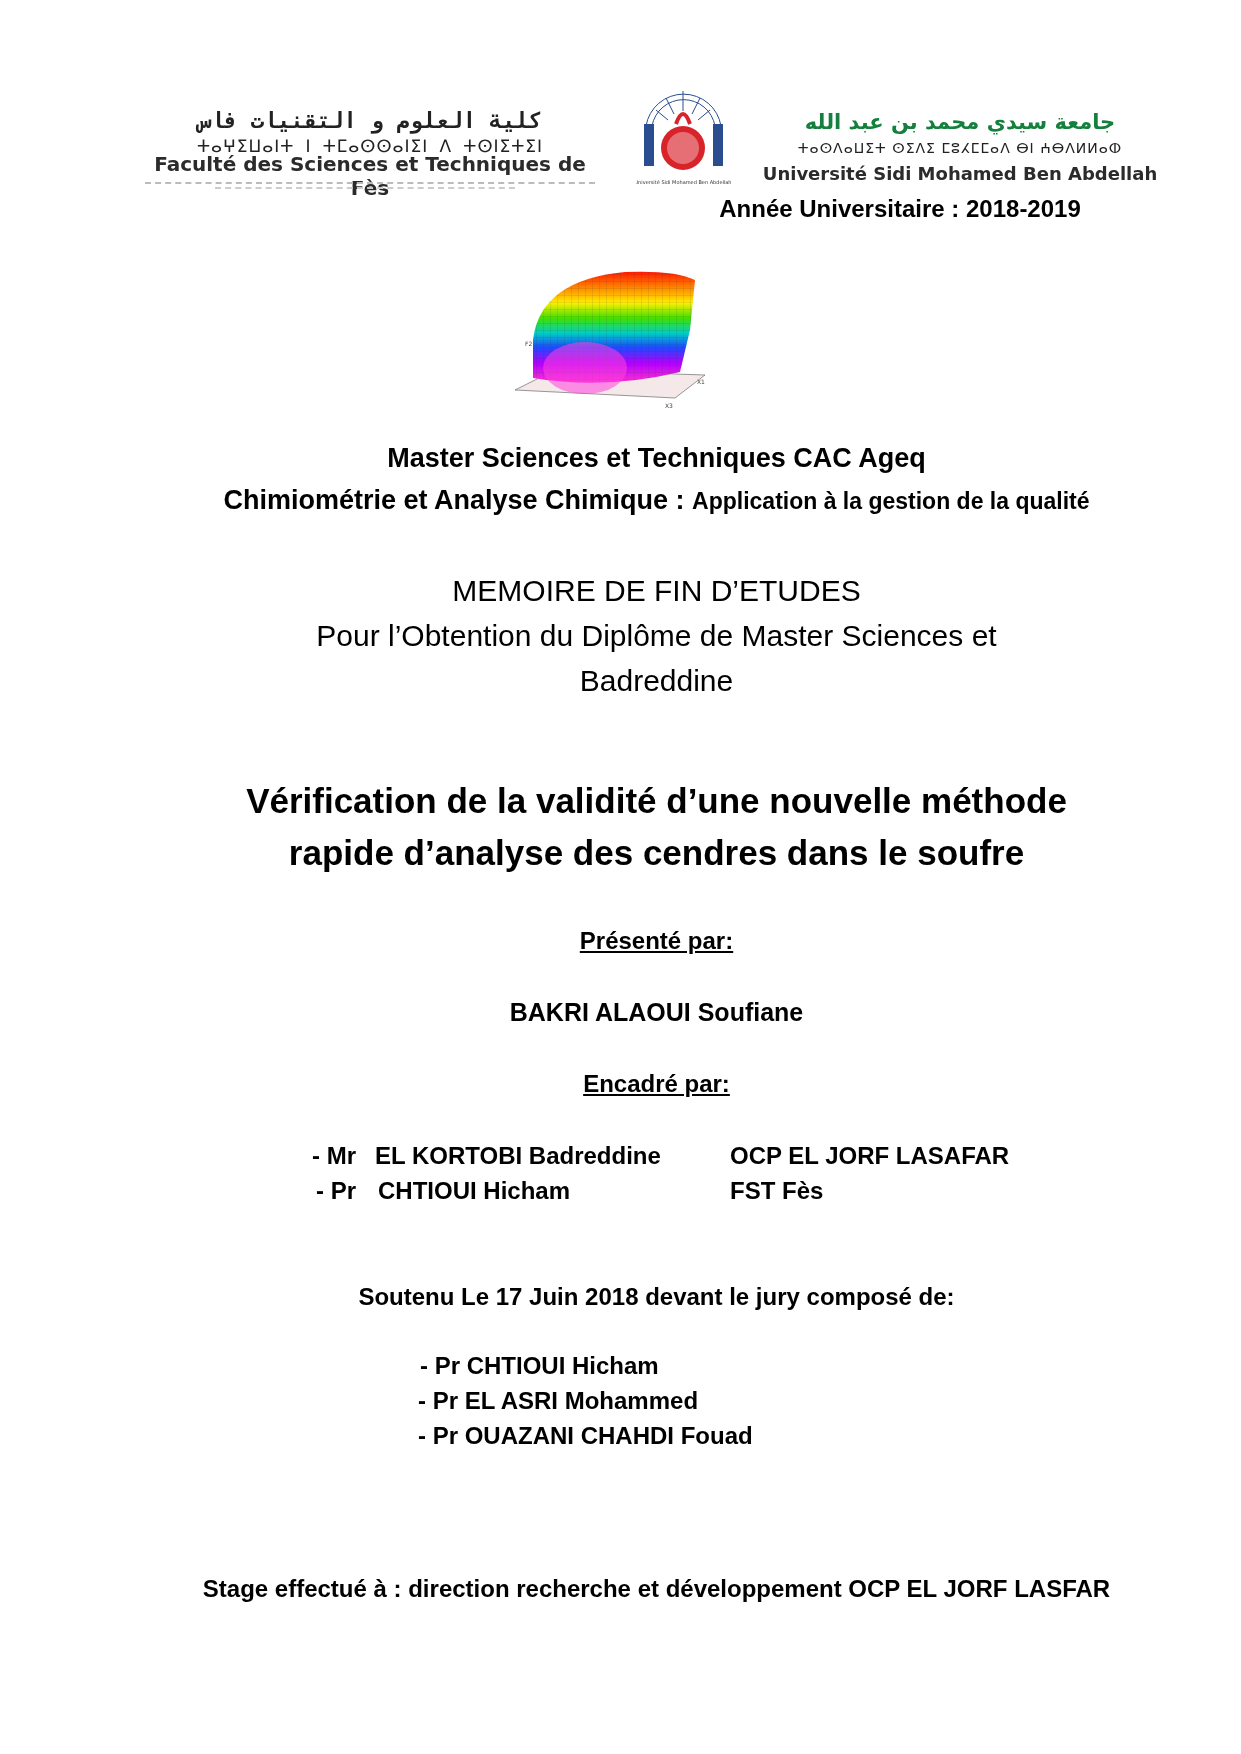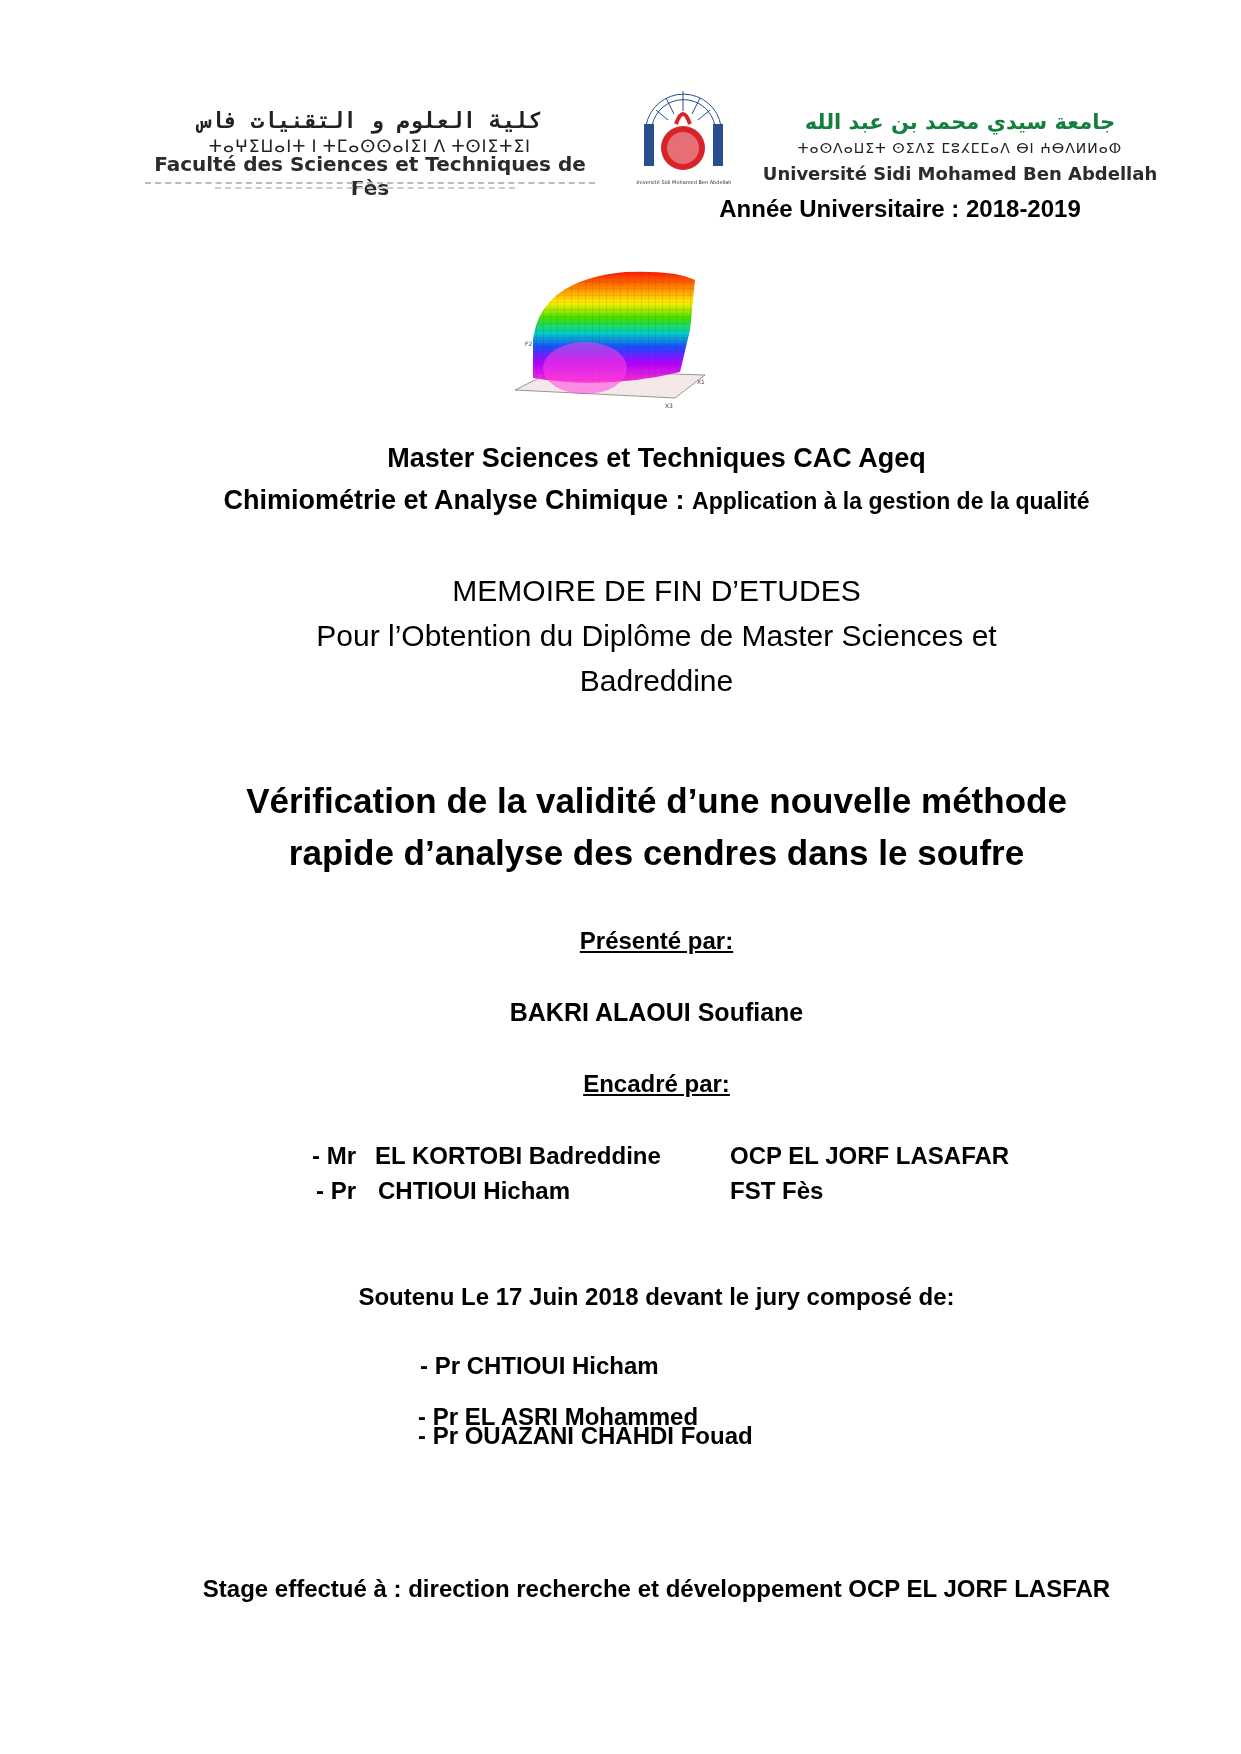--- a/index.html
+++ b/index.html
@@ -4,21 +4,21 @@
 <style>
   html, body { margin:0; padding:0; background:#fff; }
   body { width:1241px; height:1754px; position:relative; overflow:hidden;
          font-family:"Liberation Sans", "DejaVu Sans", sans-serif; color:#000; }
   .abs { position:absolute; }
   .center { left:0; width:1241px; text-align:center;padding-left:36px; }
 
   
   .fac-ar { left:140px; top:108px; width:460px; text-align:center; font-family:Liberation Mono, monospace;
             font-weight:bold; font-size:22px; color:#222; direction:rtl; }
-  .fac-tif { left:140px; top:136px; width:460px; text-align:center; font-family:Liberation Serif, serif;
+  .fac-tif { left:140px; top:136px; width:460px; text-align:center; font-family:Liberation Mono, monospace;
              font-size:17px; color:#222; letter-spacing:1px; }
   .fac-fr { left:140px; top:152px; width:460px; text-align:center; font-family:"DejaVu Sans", sans-serif;
             font-weight:bold; font-size:20px; color:#2b2b2b; }
   .fac-rule { left:145px; top:182px; width:450px; height:2px;
               border-top:2px dashed #bbb; }
   .fac-rule2 { left:215px; top:187px; width:300px; height:2px; border-top:2px dashed #ccc; }
 
   
   .logo { left:636px; top:66px; width:95px; height:125px; }
 
@@ -131,16 +131,16 @@
 </div>
 <div class="abs sup-row" style="top:1177px; left:0; width:1241px; height:30px;">
   <span class="sup-pre" style="left:316px;">- Pr</span>
   <span class="sup-name" style="left:378px;">CHTIOUI Hicham</span>
   <span class="sup-aff">FST Fès</span>
 </div>
 
 <div class="abs center soutenu">Soutenu Le 17 Juin 2018  devant le jury composé de:</div>
 
 <div class="abs jury" style="top:1352px;">- Pr CHTIOUI Hicham</div>
-<div class="abs jury" style="top:1387px; left:418px;margin-top:16px;">- Pr EL ASRI Mohammed</div>
+<div class="abs jury" style="top:1387px; left:418px;">- Pr EL ASRI Mohammed</div>
 <div class="abs jury" style="top:1422px; left:418px;">- Pr OUAZANI CHAHDI Fouad</div>
 
 <div class="abs center stage">Stage effectué à : direction recherche et développement OCP EL JORF LASFAR</div>
 
 </body></html>

